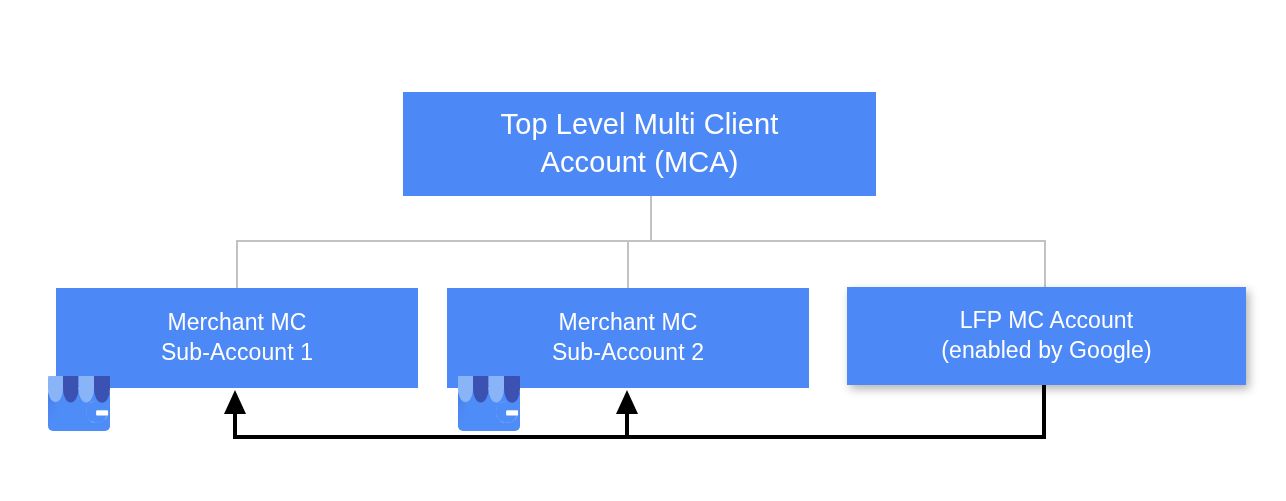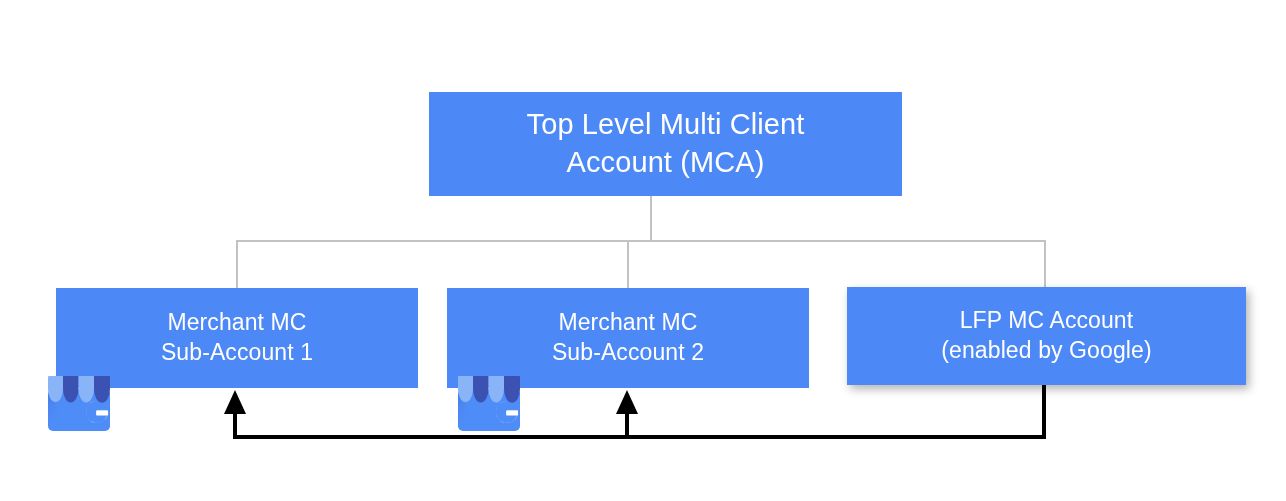--- a/index.html
+++ b/index.html
@@ -5,21 +5,21 @@
   html,body{margin:0;padding:0;background:#ffffff;}
   body{width:1286px;height:501px;position:relative;overflow:hidden;
        font-family:"Liberation Sans","DejaVu Sans",sans-serif;}
   #stage{position:absolute;left:0;top:0;width:1286px;height:501px;}
 
   .node{position:absolute;box-sizing:border-box;display:flex;
         align-items:center;justify-content:center;text-align:center;
         color:#ffffff;line-height:1.30;letter-spacing:.1px;}
   .node span{display:block;white-space:pre-line;}
 
-  #node-top{left:429px;top:92px;width:473px;height:104px;font-size:29px;}
+  #node-top{left:403px;top:92px;width:473px;height:104px;font-size:29px;}
   #node-m1{left:56px;top:288px;width:362px;height:100px;font-size:23px;}
   #node-m2{left:447px;top:288px;width:362px;height:100px;font-size:23px;}
   #node-lfp{left:847px;top:287px;width:399px;height:98px;font-size:23px;
             box-shadow:3px 4px 9px rgba(0,0,0,.30);}
 
   .conn{position:absolute;background:#c2c2c2;}
   .blk{position:absolute;background:#000000;}
 
   .gmb{position:absolute;width:78px;height:72px;}
   .gmb svg{display:block;width:78px;height:72px;}

